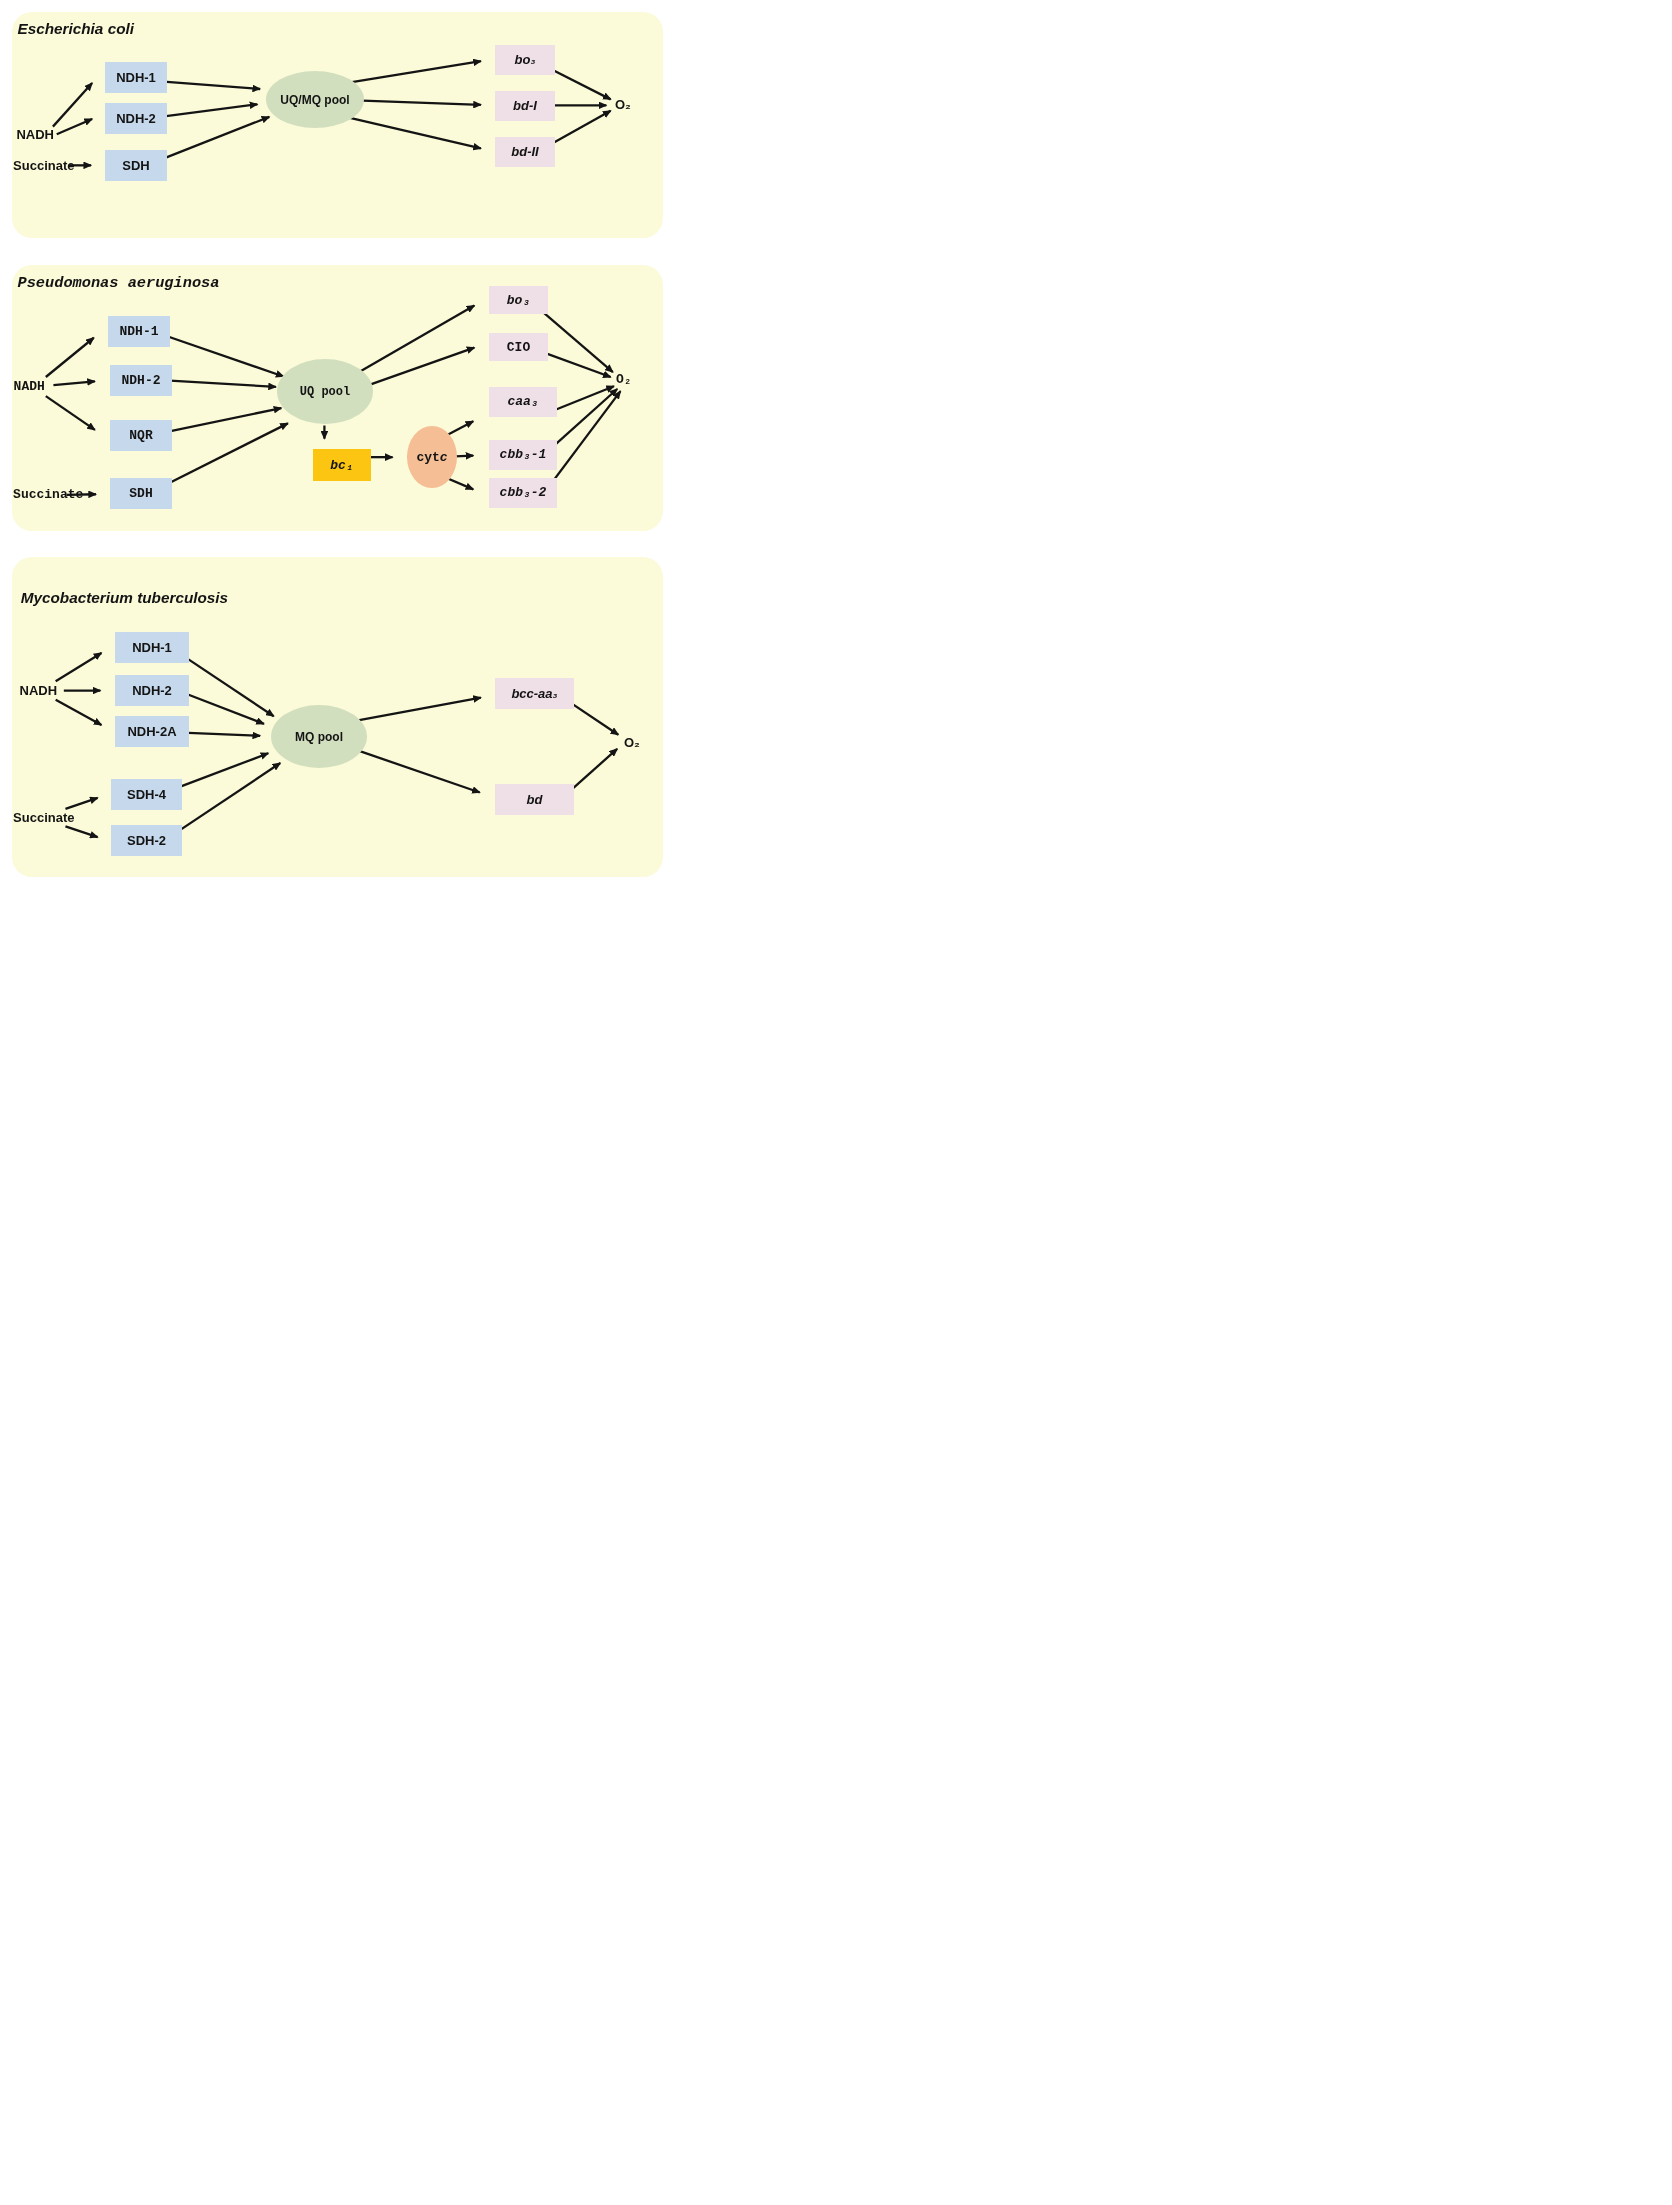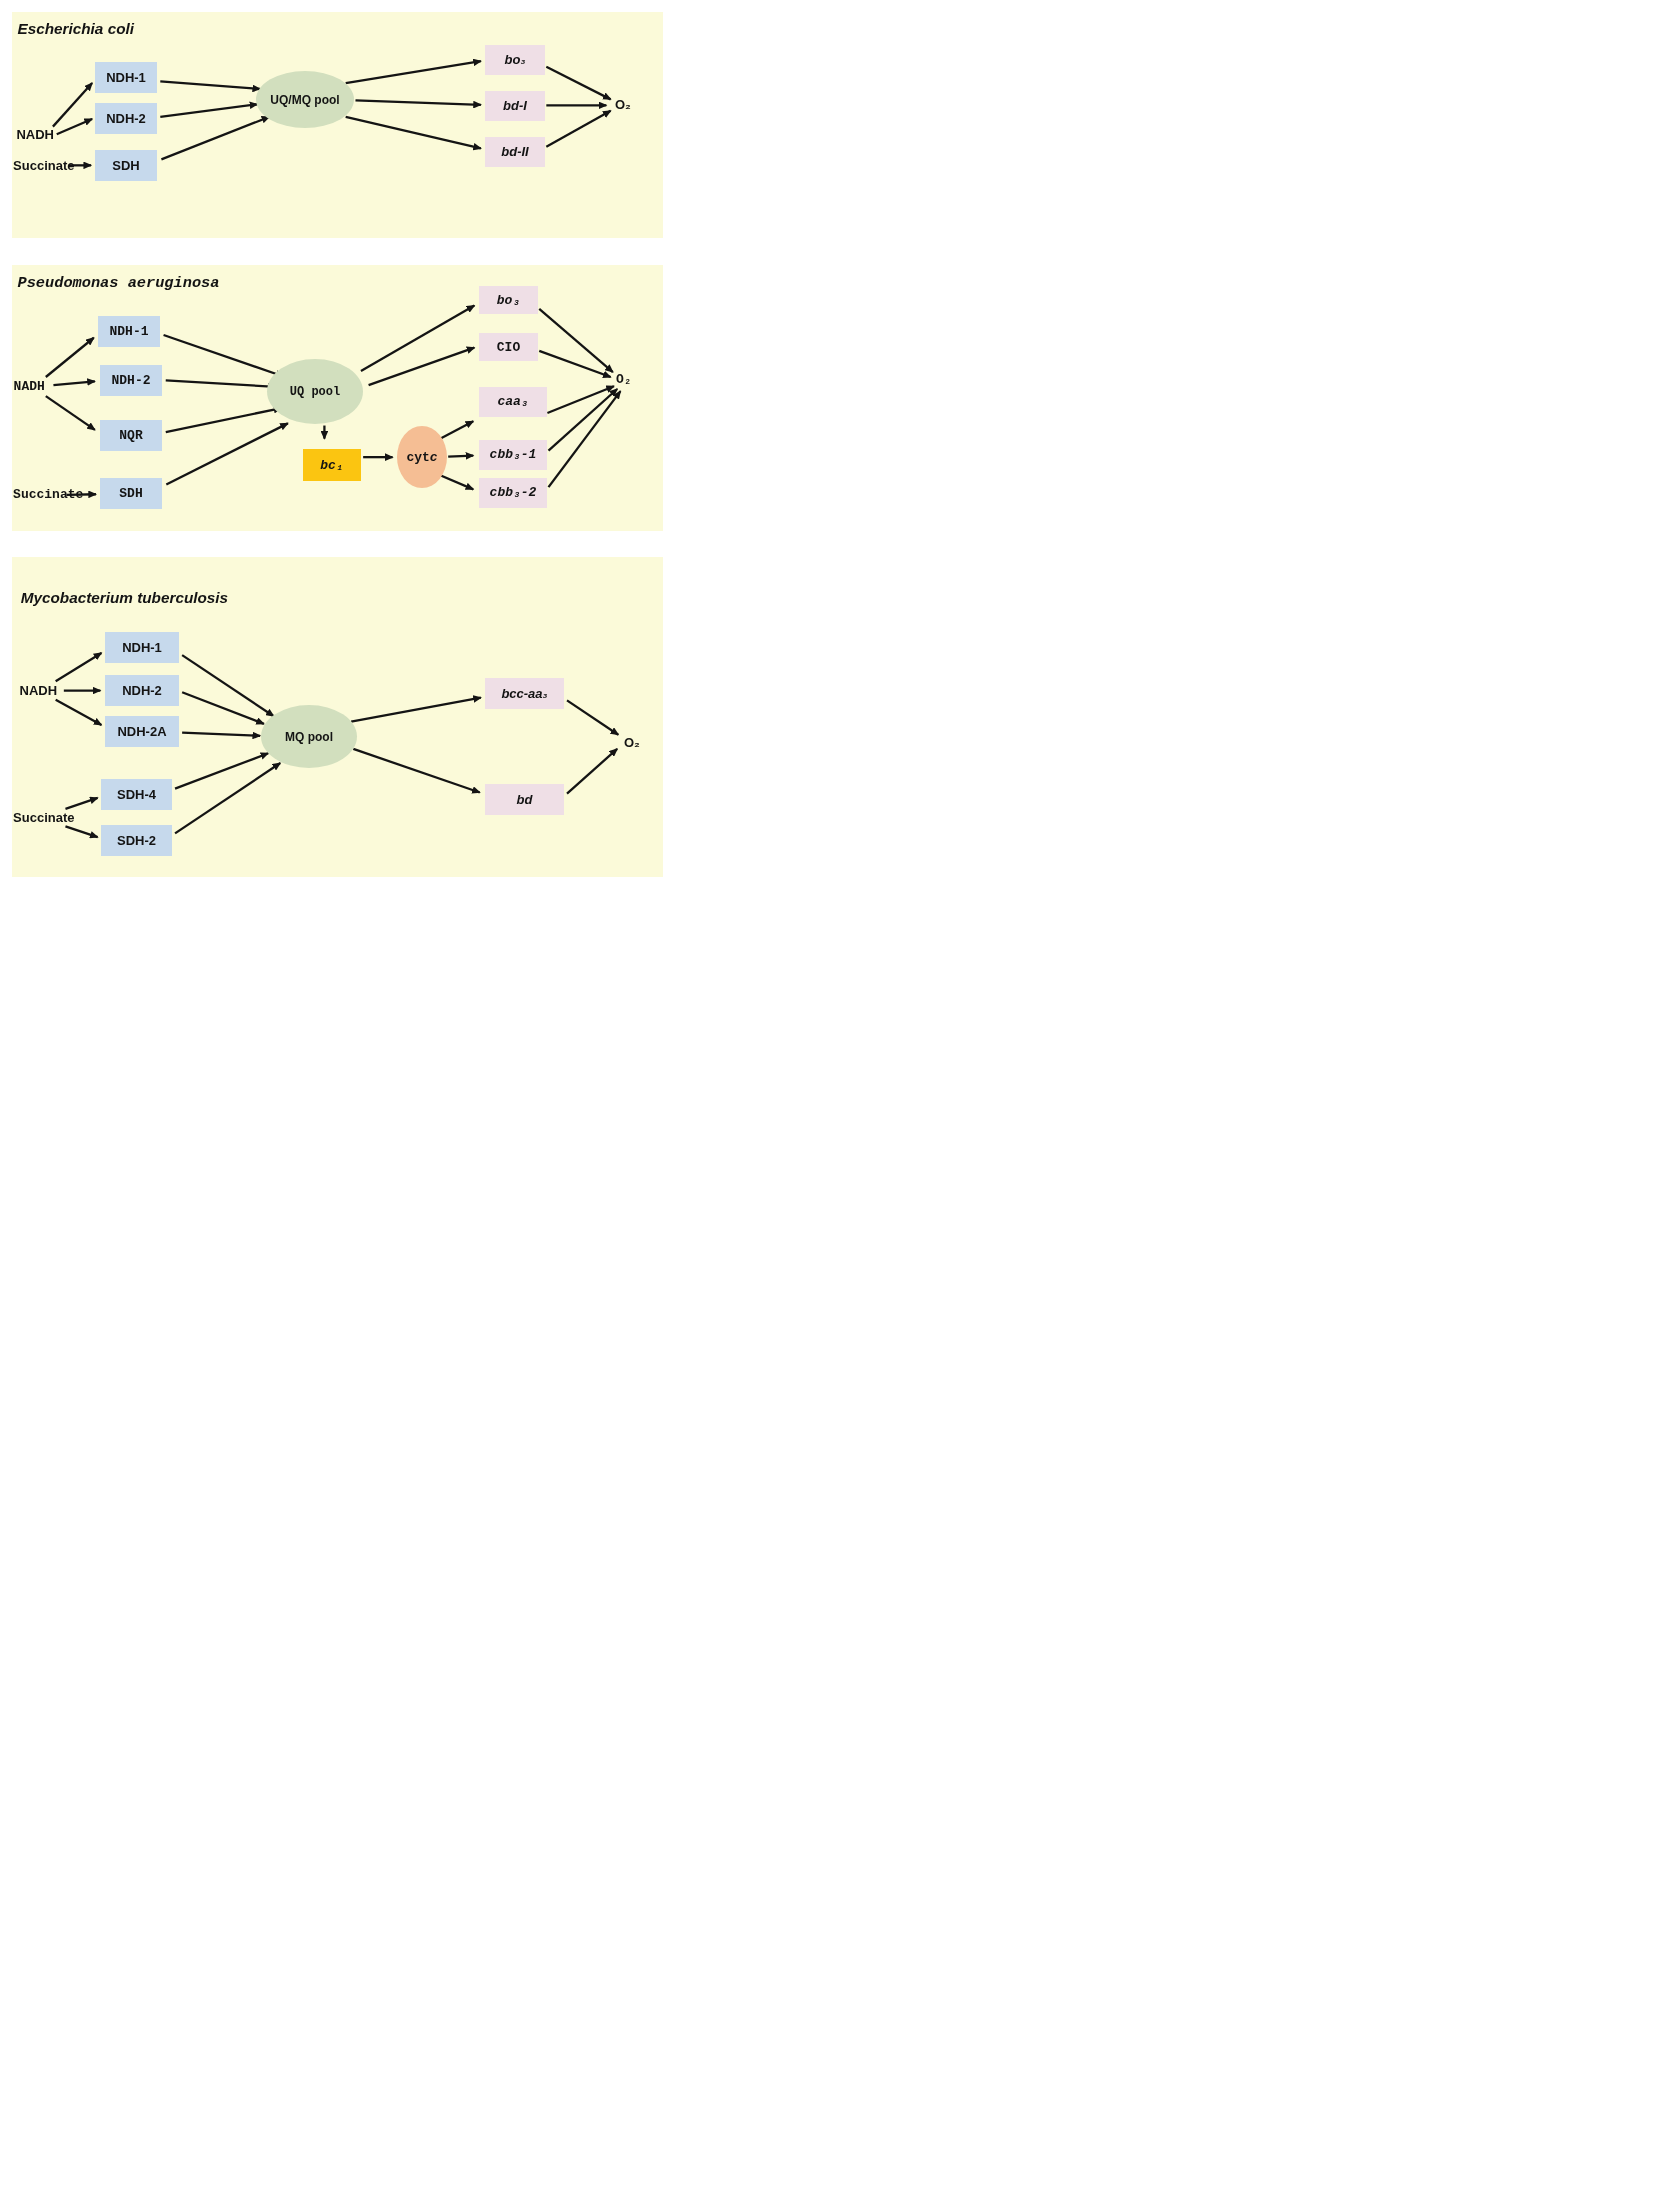--- a/index.html
+++ b/index.html
@@ -2,27 +2,27 @@
 <html style="--panel-bg: #FBFAD9; --blue: #C6D9EC; --green: #D2DFBE; --pink: #EFDFE6; --gold: #FBC511; --orange: #F5BE94; --ink: #141414;font-size:8.7px"><head>
 <meta charset="utf-8">
 <style>
   :root{
     --panel-bg:#FBFAD9; --blue:#C6D9EC; --green:#D2DFBE; --pink:#EFDFE6;
     --gold:#FBC511; --orange:#F5BE94; --ink:#141414;
   }
   html,body{margin:0;padding:0;background:#ffffff;}
   body{width:669px;height:882px;position:relative;
        font-family:"Liberation Sans","DejaVu Sans",sans-serif;color:var(--ink);}
-  .panel{position:absolute;left:12px;width:651px;background:var(--panel-bg);}
+  .panel{position:absolute;left:12px;width:651px;background:var(--panel-bg);border-radius:20px;}
   #panel-1{top:12px;height:226px;}
   #panel-2{top:265px;height:266px;font-family:Liberation Mono, monospace;}
   #panel-3{top:557px;height:320px;}
   .panel-title{position:absolute;font-size:15.3px;font-weight:bold;font-style:italic;white-space:nowrap;}
   .node{position:absolute;display:flex;align-items:center;justify-content:center;
-        font-size:13px;font-weight:bold;white-space:nowrap;line-height:1;}
+        font-size:13px;font-weight:bold;white-space:nowrap;line-height:1;margin-left:10px;}
   .blue-box{background:var(--blue);}
   .pink-box{background:var(--pink);}
   .gold-box{background:var(--gold);}
   .pool{background:var(--green);border-radius:50%;font-size:12px;}
   .circle{background:var(--orange);border-radius:50%;}
   .free-label{position:absolute;font-size:13px;font-weight:bold;white-space:nowrap;line-height:1;}
   .italic{font-style:italic;}
   .arrows{position:absolute;left:0;top:0;width:100%;height:100%;pointer-events:none;}
   .arrows line{stroke:var(--ink);stroke-width:4.2px;}
   .arrows path{fill:var(--ink);}

